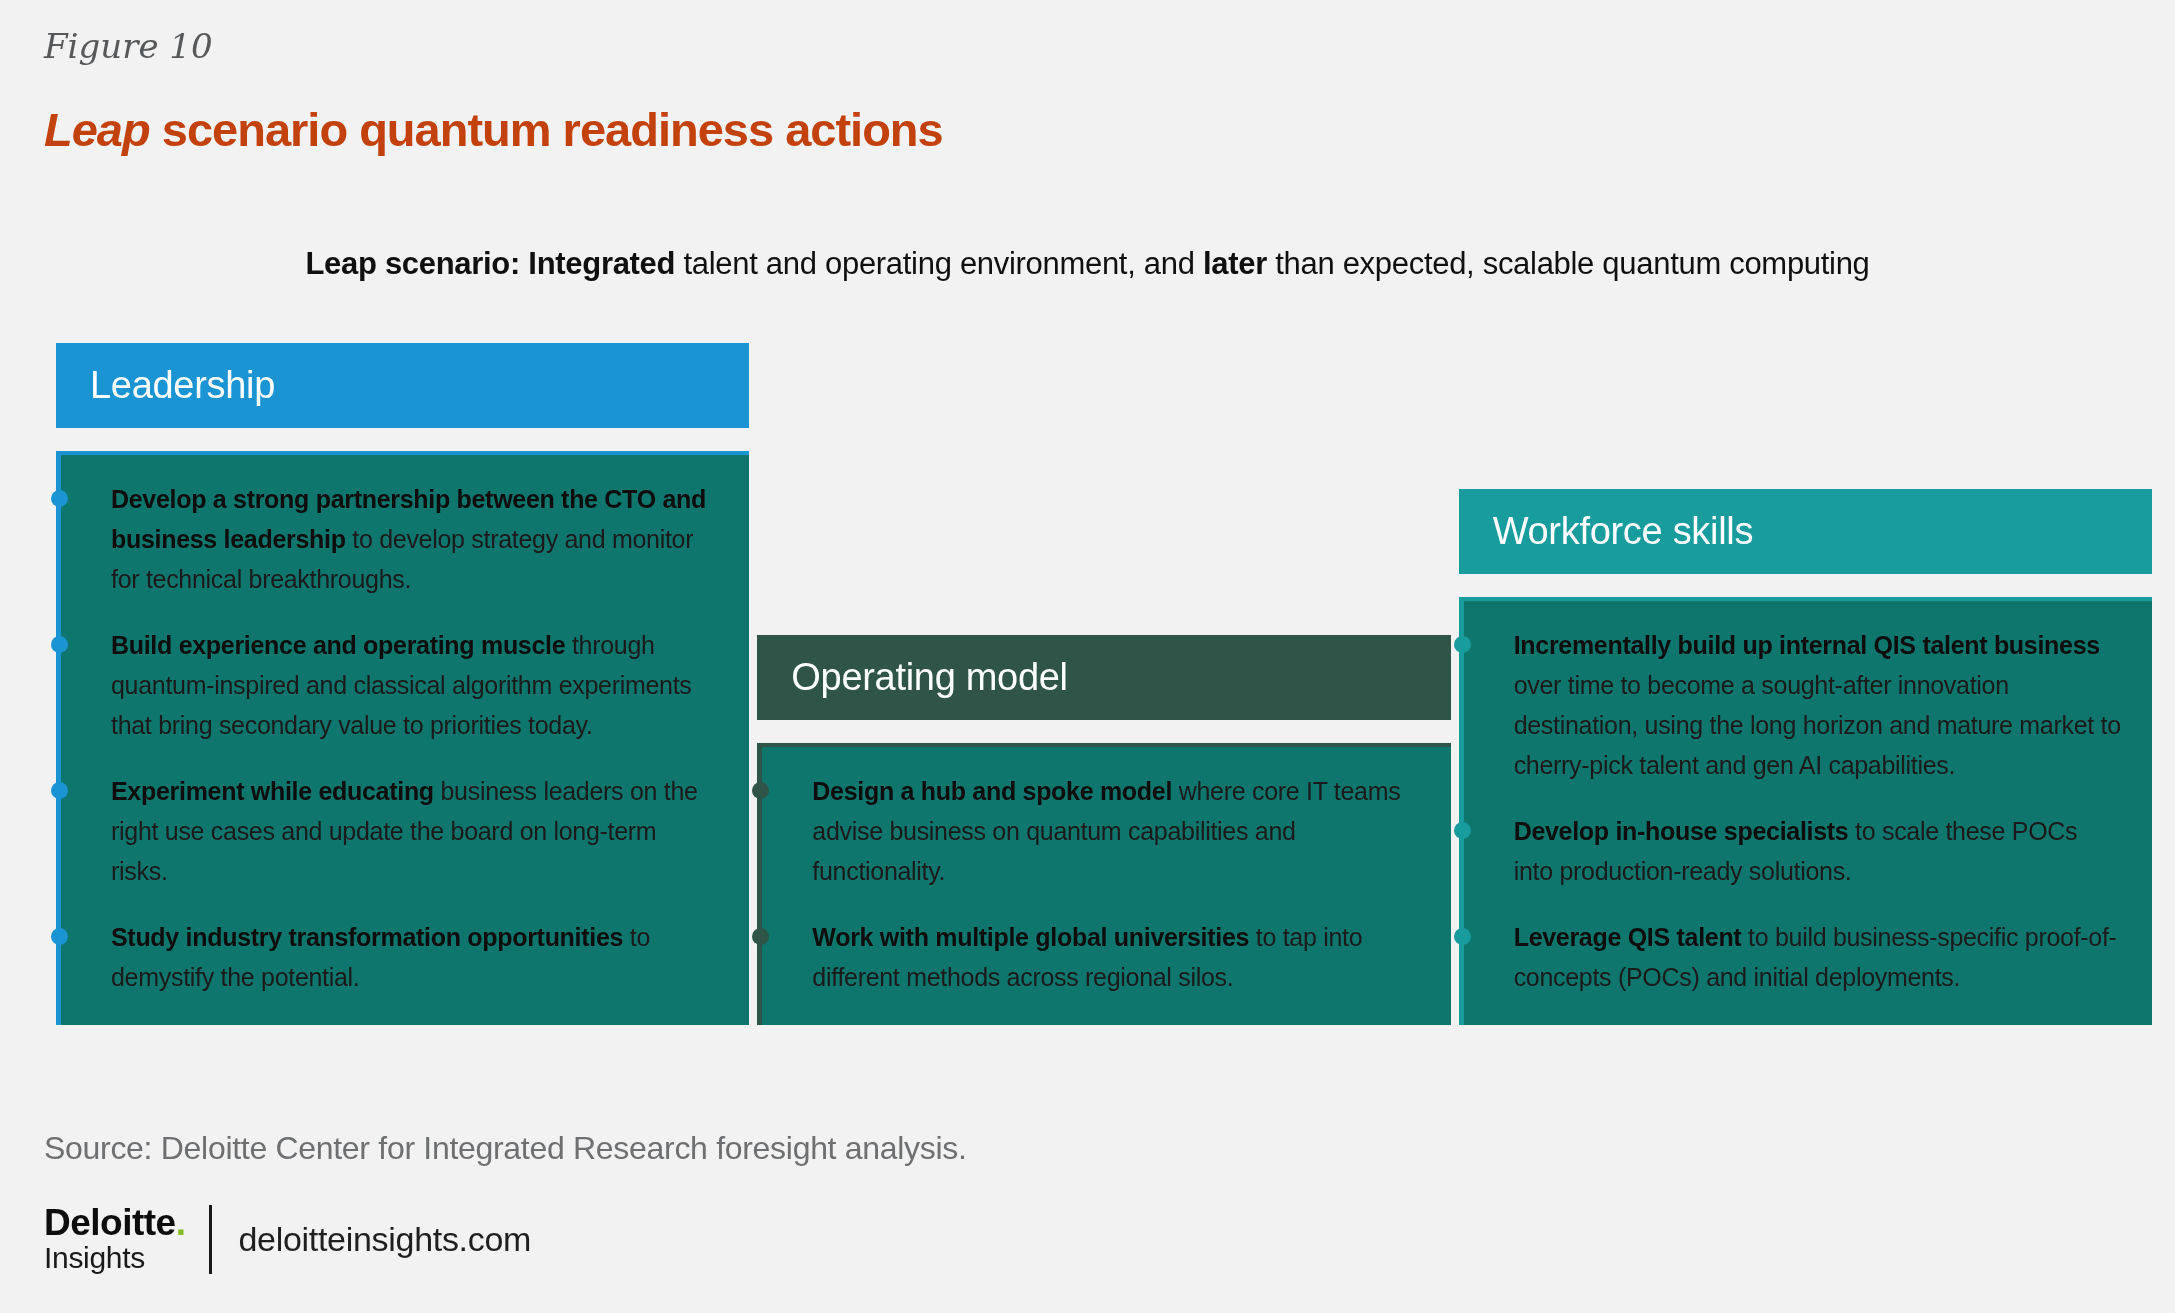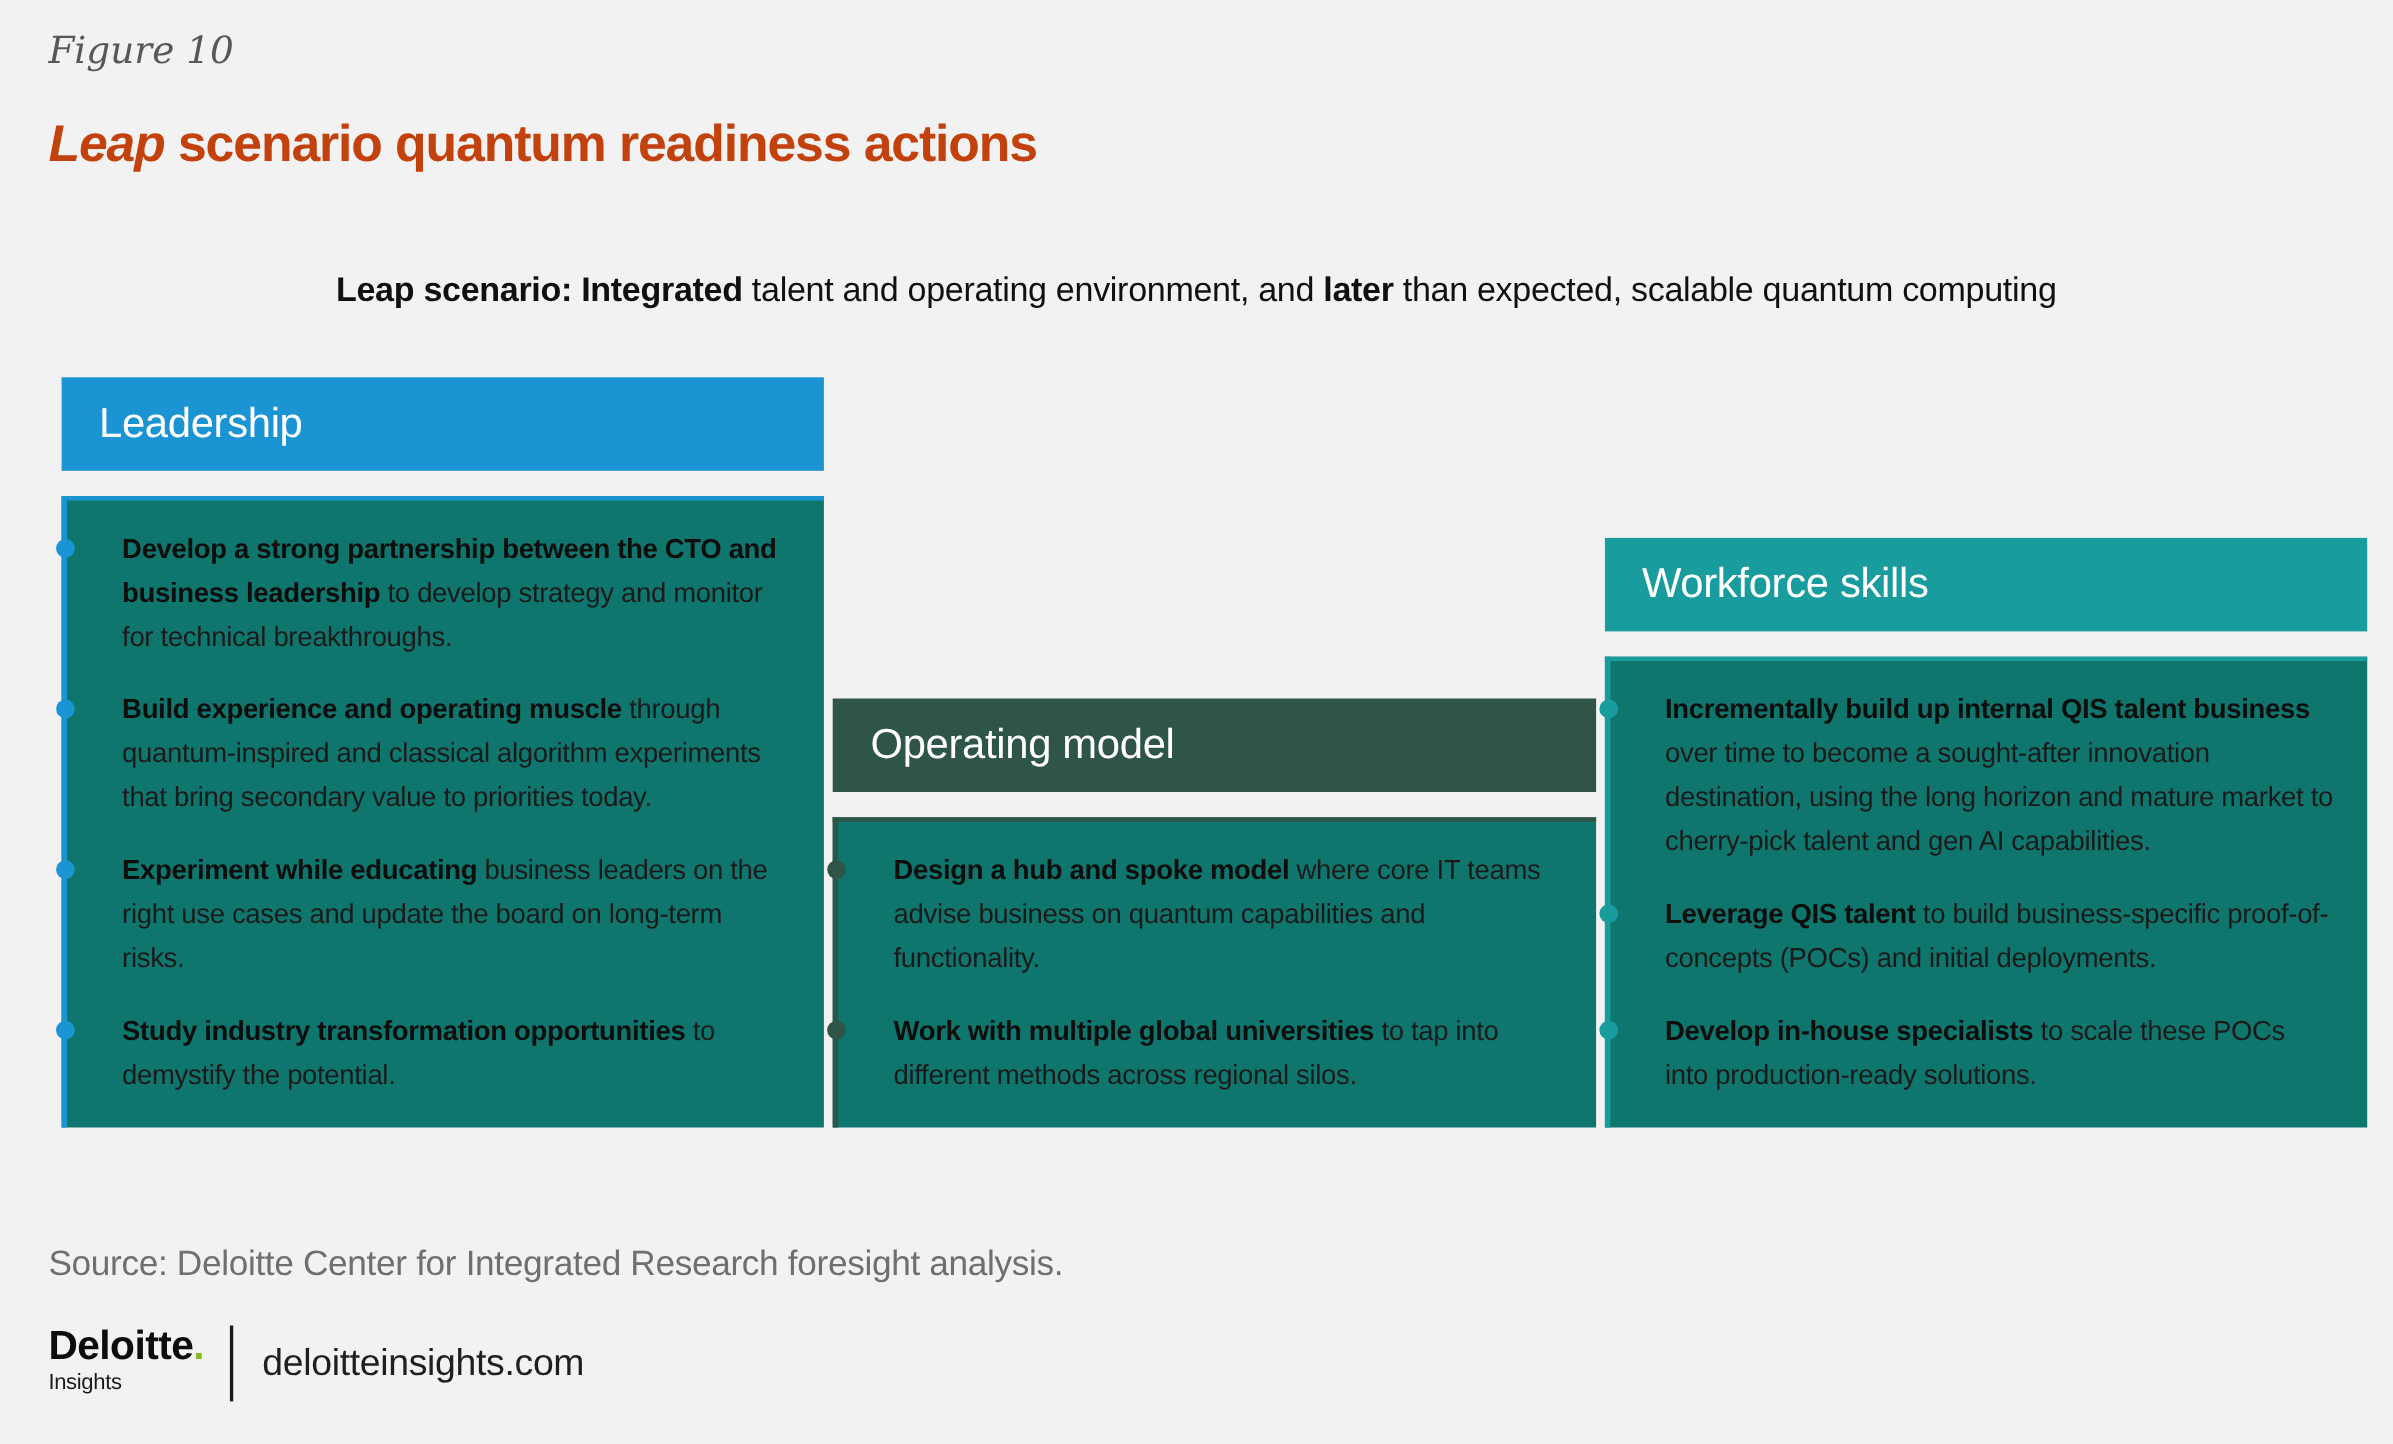--- a/index.html
+++ b/index.html
@@ -64,21 +64,21 @@
 
   .footer{
     position:absolute;left:44px;top:1205px;
     display:flex;align-items:stretch;
   }
   .logo-block{display:flex;flex-direction:column;justify-content:center;}
   .logo-line1{
     font-size:37px;font-weight:700;letter-spacing:-0.5px;color:#0d0d0d;line-height:36px;
   }
   .logo-dot{color:#86bc25;}
-  .logo-line2{font-size:20px;font-weight:400;color:#1a1a1a;line-height:33px;letter-spacing:-0.3px;}
+  .logo-line2{font-size:30px;font-weight:400;color:#1a1a1a;line-height:33px;letter-spacing:-0.3px;}
   .logo-divider{
     width:3px;background:#1a1a1a;margin:0 26px 0 24px;
     align-self:stretch;
   }
   .site{
     display:flex;align-items:center;
     font-size:34px;color:#1f1f1f;letter-spacing:-0.3px;
   }
 </style>
 </head>
@@ -142,25 +142,25 @@
       <div class="col-header">
         <span class="col-header-label">Workforce skills</span>
       </div>
       <div class="card">
         <div class="item">
           <span class="dot"></span>
           <span class="b">Incrementally build up internal QIS talent business</span><span> over time to become a sought-after innovation destination, using the long horizon and mature market to cherry-pick talent and gen AI capabilities.</span>
         </div>
         <div class="item">
           <span class="dot"></span>
-          <span class="b">Leverage QIS talent</span><span> to build business-specific proof-of-concepts (POCs) and initial deployments.</span>
+          <span class="b">Develop in-house specialists</span><span> to scale these POCs into production-ready solutions.</span>
         </div>
         <div class="item">
           <span class="dot"></span>
-          <span class="b">Develop in-house specialists</span><span> to scale these POCs into production-ready solutions.</span>
+          <span class="b">Leverage QIS talent</span><span> to build business-specific proof-of-concepts (POCs) and initial deployments.</span>
         </div>
       </div>
     </div>
 
   </div>
 
   <div class="source-note">Source: Deloitte Center for Integrated Research foresight analysis.</div>
 
   <div class="footer">
     <div class="logo-block">

